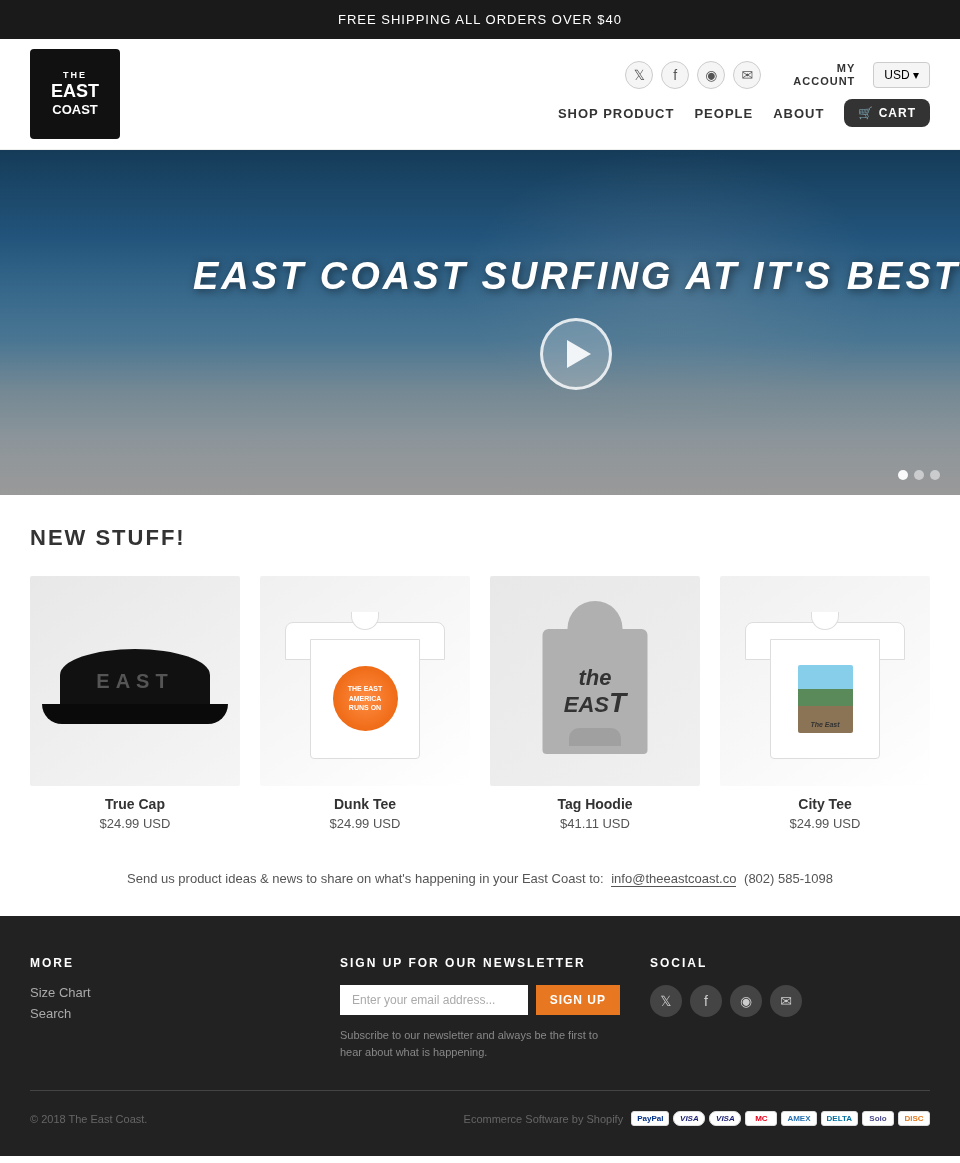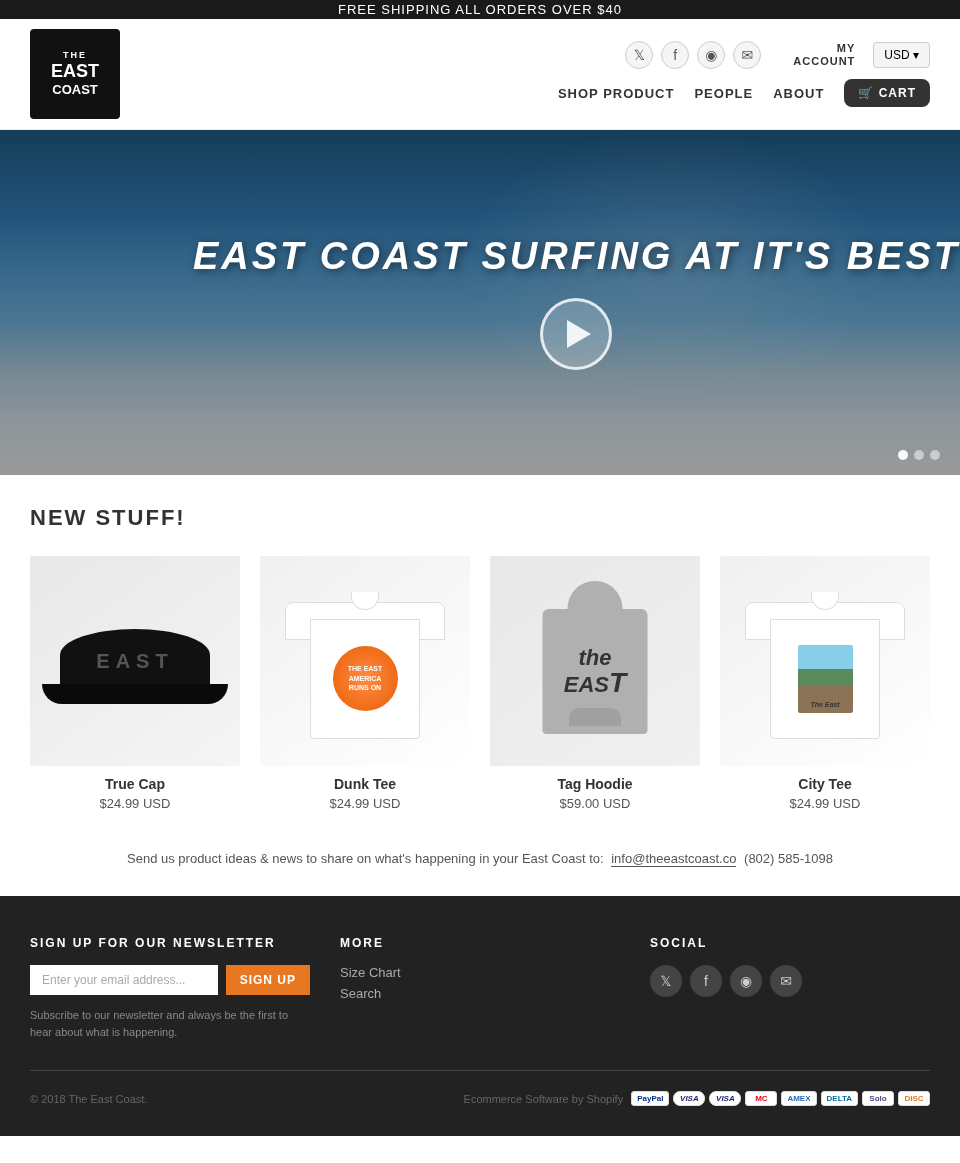--- a/index.html
+++ b/index.html
@@ -3,21 +3,21 @@
   <meta charset="utf-8">
   <style>
     * { box-sizing: border-box; margin: 0; padding: 0; }
     body { font-family: 'Helvetica Neue', Arial, sans-serif; background: #fff; color: #333; font-size: 14px; }
 
     
     .top-banner {
       background: #1a1a1a;
       color: #fff;
       text-align: center;
-      padding: 2px;
+      padding: 12px;
       font-size: 13px;
       letter-spacing: 1px;
     }
 
     
     .header {
       display: flex;
       align-items: center;
       justify-content: space-between;
       padding: 10px 30px;
@@ -466,21 +466,21 @@
           <div style="position:absolute;top:0;left:50%;transform:translateX(-50%);width:55px;height:40px;background:#b0b0b0;border-radius:28px 28px 0 0;"></div>
 
           <div style="position:absolute;top:28px;left:50%;transform:translateX(-50%);width:105px;height:125px;background:#b0b0b0;border-radius:6px 6px 4px 4px;display:flex;align-items:center;justify-content:center;">
             <span style="font-size:22px;font-weight:900;color:#333;font-style:italic;letter-spacing:0;line-height:1;">the<br>EAS<span style="font-size:28px;">T</span></span>
           </div>
 
           <div style="position:absolute;bottom:15px;left:50%;transform:translateX(-50%);width:52px;height:18px;background:#a0a0a0;border-radius:10px 10px 0 0;"></div>
         </div>
       </div>
       <div class="product-name">Tag Hoodie</div>
-      <div class="product-price">$59.00 USD</div>
+      <div class="product-price">$41.11 USD</div>
     </div>
 
     <div class="product-card">
       <div class="product-img product-citytee">
         <div style="position:relative;width:130px;height:155px;">
           <div style="position:absolute;top:18px;left:-15px;width:160px;height:38px;background:#fff;border:1px solid #ddd;border-radius:8px 8px 0 0;"></div>
           <div style="position:absolute;bottom:0;left:10px;width:110px;height:120px;background:#fff;border:1px solid #ddd;border-radius:0 0 4px 4px;display:flex;align-items:center;justify-content:center;flex-direction:column;gap:4px;">
             <div style="width:55px;height:68px;background:linear-gradient(180deg,#87ceeb 0%,#87ceeb 35%,#5a8a5a 35%,#5a8a5a 60%,#8b7355 60%);border-radius:2px;overflow:hidden;position:relative;">
               <div style="position:absolute;bottom:5px;left:50%;transform:translateX(-50%);font-size:7px;font-style:italic;font-weight:700;color:#333;white-space:nowrap;">The East</div>
             </div>
@@ -498,32 +498,32 @@
 <div class="message-section">
   <span>Send us product ideas &amp; news to share on what's happening in your East Coast to:</span>
   <a style="color:#555;border-bottom:1px solid #555;margin:0 4px;">info@theeastcoast.co</a>
   <span>(802) 585-1098</span>
 </div>
 
 <footer class="footer">
   <div class="footer-grid">
 
     <div>
+      <div class="footer-section-title">MORE</div>
+      <a class="footer-link">Size Chart</a>
+      <a class="footer-link">Search</a>
+    </div>
+
+    <div>
       <div class="footer-section-title">SIGN UP FOR OUR NEWSLETTER</div>
       <div class="newsletter-form">
         <input class="newsletter-input" type="email" placeholder="Enter your email address..." style="">
         <button class="signup-btn">SIGN UP</button>
       </div>
       <p class="footer-subscribe-text">Subscribe to our newsletter and always be the first to hear about what is happening.</p>
-    </div>
-
-    <div>
-      <div class="footer-section-title">MORE</div>
-      <a class="footer-link">Size Chart</a>
-      <a class="footer-link">Search</a>
     </div>
 
     <div>
       <div class="footer-section-title">SOCIAL</div>
       <div class="footer-social-icons">
         <div class="footer-icon">𝕏</div>
         <div class="footer-icon">f</div>
         <div class="footer-icon">◉</div>
         <div class="footer-icon">✉</div>
       </div>

